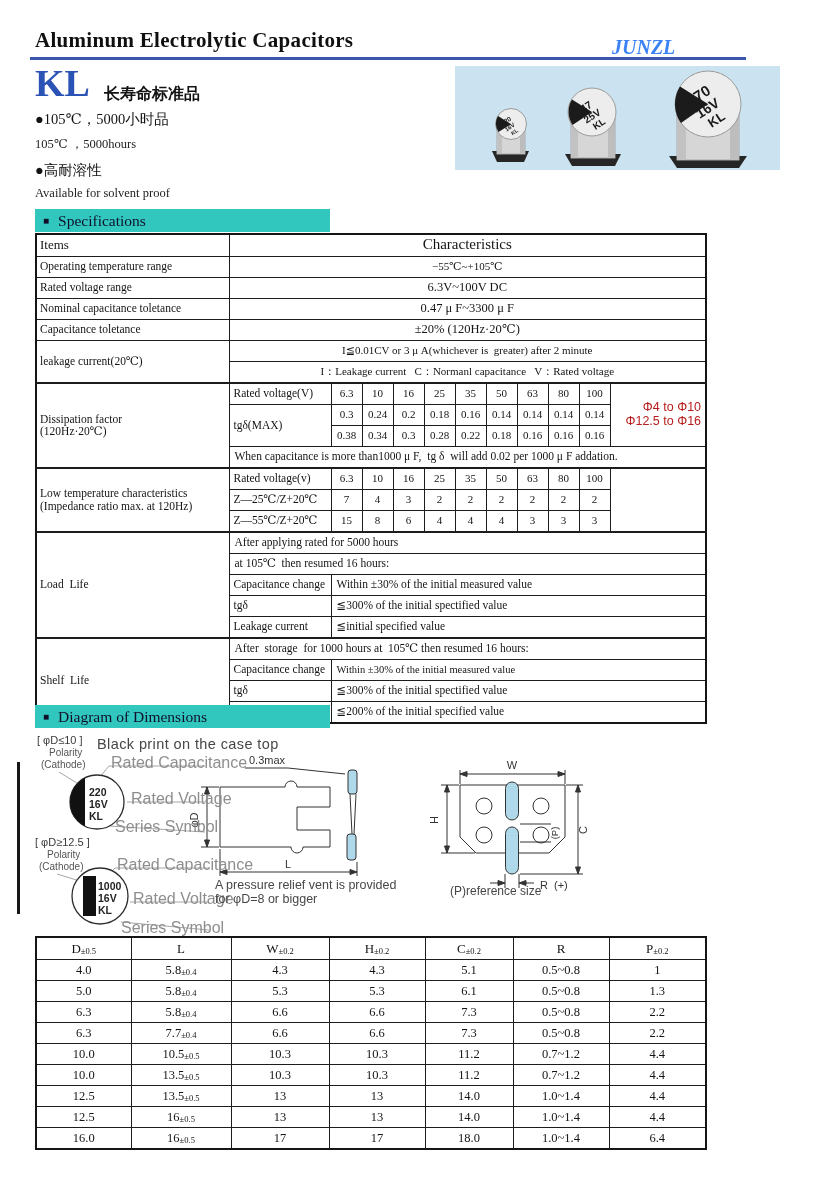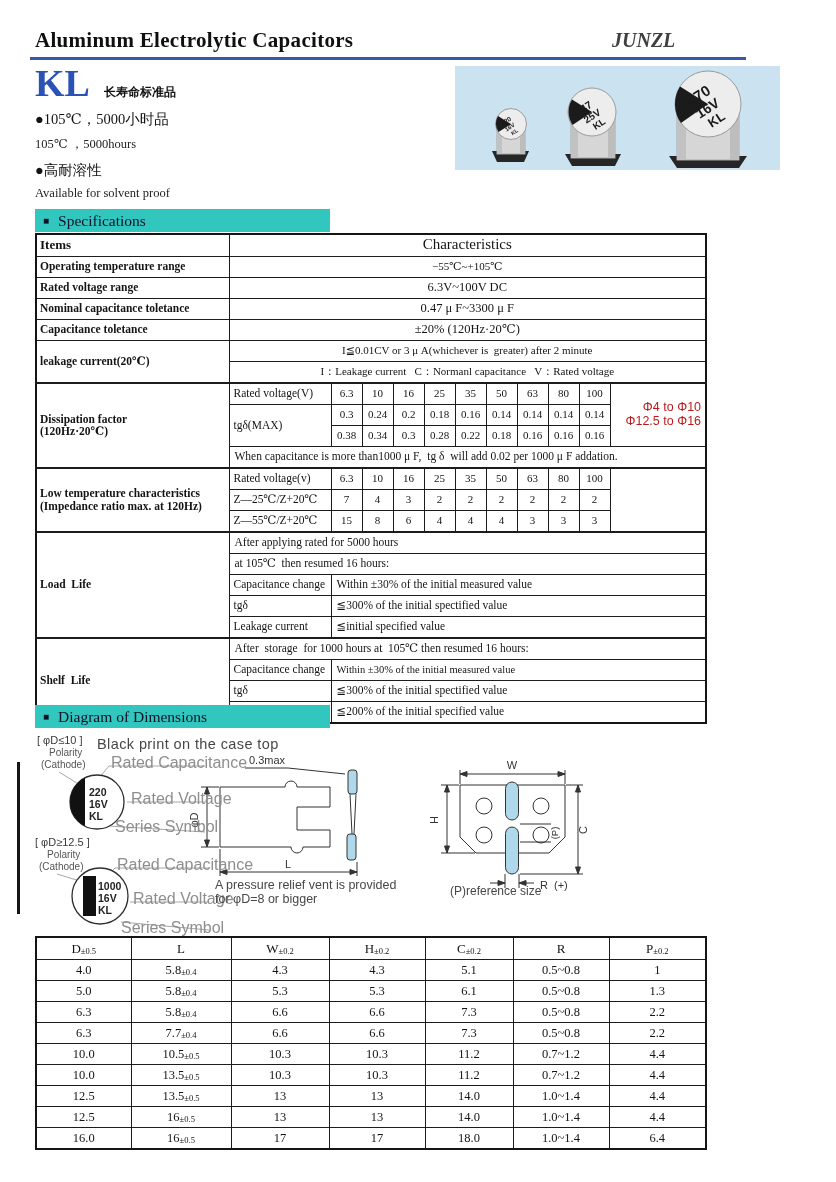--- a/index.html
+++ b/index.html
@@ -2,43 +2,43 @@
 <html><head>
 <meta charset="utf-8">
 <style>
   html,body{margin:0;padding:0;background:#ffffff;}
   .page{position:relative;width:836px;height:1182px;background:#ffffff;overflow:hidden;
         font-family:"Liberation Serif","DejaVu Serif","DejaVu Sans",serif;color:#141414;}
   .abs{position:absolute;}
 
   
   .doc-title{left:35px;top:28px;font-size:21px;font-weight:bold;letter-spacing:.3px;color:#101010;}
-  .brand{left:612px;top:29px;font-size:20px;font-weight:bold;font-style:italic;color:#404040;}
+  .brand{left:612px;top:36px;font-size:20px;font-weight:bold;font-style:italic;color:#3b82f6;}
   .rule{left:30px;top:57px;width:716px;height:3px;background:#3A57AE;}
 
   
   .kl{left:35px;top:64px;font-size:38px;line-height:1;font-weight:bold;color:#2B52B5;}
-  .kl-cn{left:104px;top:84px;font-size:12px;font-weight:bold;color:#131313;}
+  .kl-cn{left:104px;top:84px;font-size:16px;font-weight:bold;color:#131313;}
   .bullet-line{left:35px;font-size:14.5px;color:#131313;}
   .plain-line{left:35px;font-size:12.5px;color:#222;}
 
   
   .photo{left:455px;top:66px;width:325px;height:104px;background:#CBE3F0;}
 
   
   .section-bar{width:295px;height:23px;background:#31C7BE;display:flex;align-items:center;
                font-size:15.5px;color:#10102a;padding-left:8px;box-sizing:border-box;}
   .section-bar .sq{font-size:10px;margin-right:9px;color:#10102a;}
 
   
   table.spec{position:absolute;left:35px;top:233px;width:670px;border-collapse:collapse;
              table-layout:fixed;border:2px solid #151515;}
   table.spec td{border:1px solid #1c1c1c;height:20px;padding:0 3px;line-height:1.05;
                 overflow:hidden;vertical-align:middle;}
-  .spec .lbl{font-size:11.5px;font-weight:bold;}
+  .spec .lbl{font-size:11.5px;}
   .spec .items{font-size:13px;}
   .spec .chead{font-size:15px;text-align:center;}
   .spec .c{text-align:center;font-size:12.5px;}
   .spec .sm{font-size:11px;}
   .spec .sub{font-size:11.5px;padding-left:4px;}
   .spec .n{text-align:center;font-size:11px;padding:0 1px;}
   .spec .phi{font-family:"Liberation Sans","DejaVu Sans",sans-serif;font-size:12.5px;
              text-align:right;padding-right:4px;color:#b91c1c;}
   .spec .note{font-size:11.5px;padding-left:5px;border-radius:7px;}
   .spec .lv{font-size:11.5px;padding-left:5px;}

